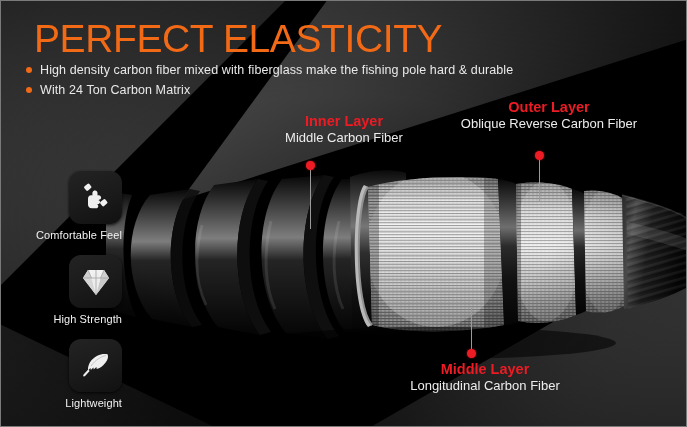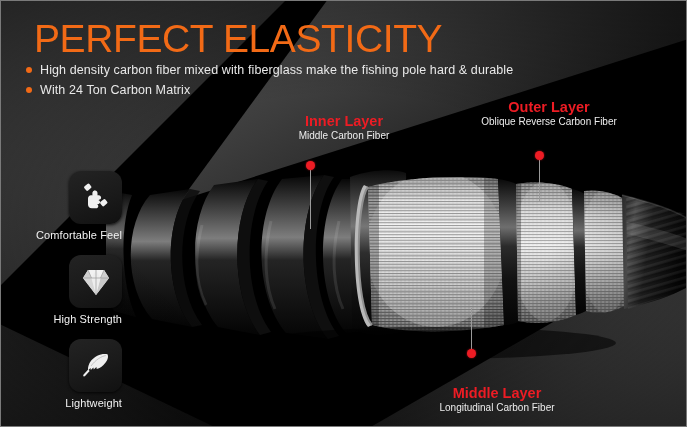--- a/index.html
+++ b/index.html
@@ -66,25 +66,25 @@
     margin-top:5px;font-size:11px;color:#f2f2f2;white-space:nowrap;letter-spacing:.1px;
   }
 
   
   .rod{position:absolute;left:105px;top:128px;width:582px;height:245px;}
   .rod svg{display:block;}
 
   
   .callout{position:absolute;text-align:center;}
   .co-title{font-size:14.5px;font-weight:bold;color:#ED1C24;line-height:1.15;white-space:nowrap;}
-  .co-sub{font-size:10px;color:#ececec;line-height:1.2;white-space:nowrap;}
+  .co-sub{font-size:13px;color:#ececec;line-height:1.2;white-space:nowrap;}
 
   .co-inner{left:248px;top:112px;width:190px;}
   .co-outer{left:425px;top:98px;width:246px;}
-  .co-middle{left:378px;top:360px;width:236px;margin-top:24px;}
+  .co-middle{left:366px;top:360px;width:236px;}
 
   .leader{position:absolute;}
   .leader-line{position:absolute;width:1px;background:#9a9a9a;}
   .leader-dot{
     position:absolute;width:9px;height:9px;border-radius:50%;
     background:#ED1C24;box-shadow:0 0 2px rgba(237,28,36,.8);
   }
 </style>
 </head>
 <body>

